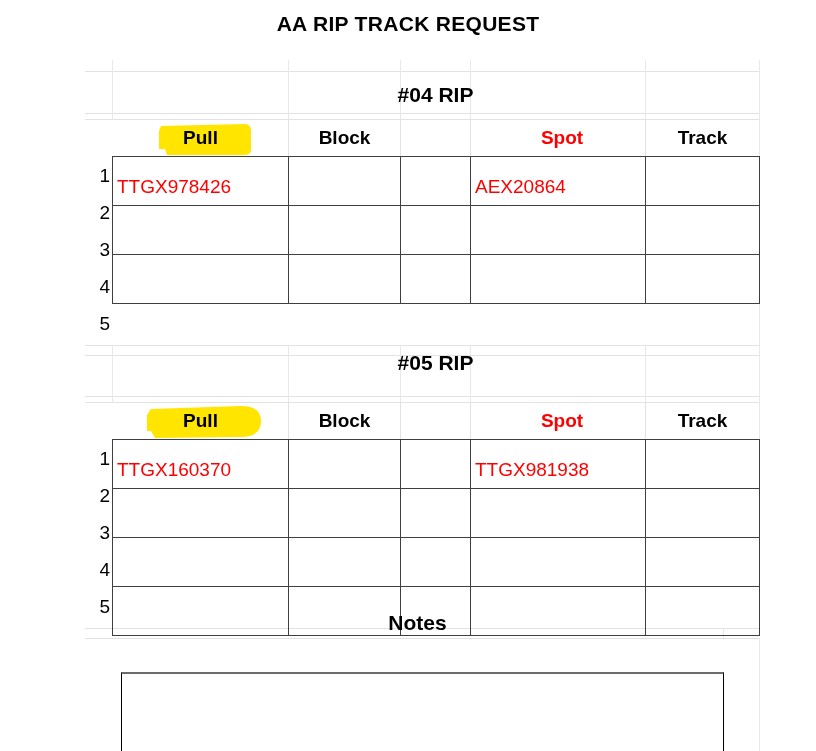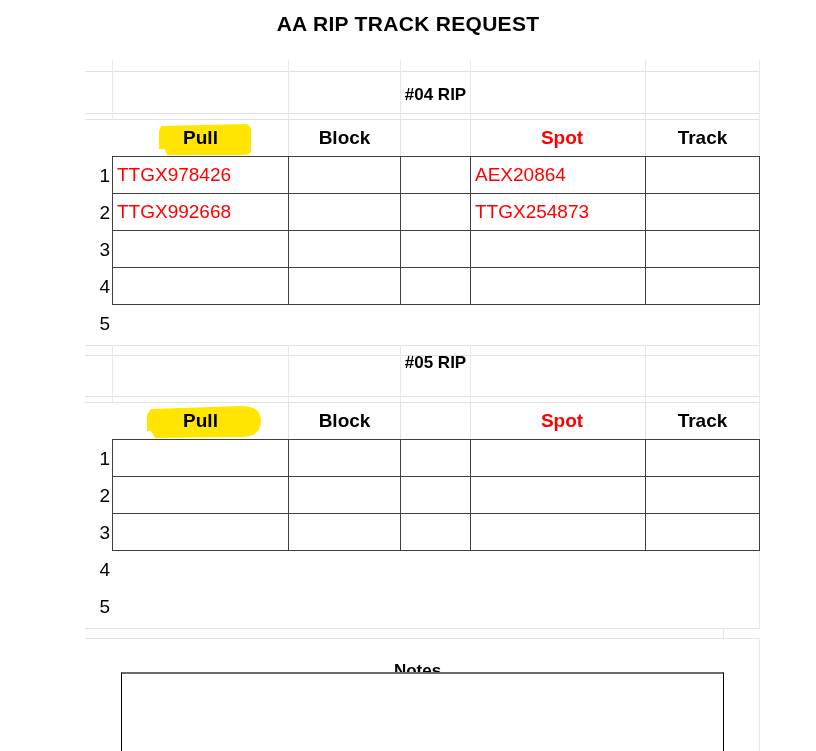--- a/index.html
+++ b/index.html
@@ -39,36 +39,36 @@
   .grid-line-v {
     position: absolute;
     width: 1px;
     background: #e8e8e8;
   }
 
   
   .section-title {
     position: absolute;
     text-align: center;
-    font-size: 17px;
+    font-size: 21px;
     font-weight: bold;
     color: #000000;
     line-height: 30px;
   }
 
   
   .rip-table {
     position: absolute;
     border-collapse: collapse;
     table-layout: fixed;
   }
   .rip-table td {
     border: 1px solid #3f3f3f;
     height: 36px;
-    padding: 0 0 0 4px;
+    padding: 12px 0 0 4px;
     font-size: 19px;
     color: #ff0000;
     vertical-align: middle;
     white-space: nowrap;
     overflow: hidden;
   }
   .rip-table tr.header-row td {
     border: none;
     border-bottom: 1px solid #3f3f3f;
     height: 37px;
@@ -204,27 +204,20 @@
     </tr>
 
     <tr>
       <td>TTGX978426</td>
       <td></td>
       <td></td>
       <td>AEX20864</td>
       <td></td>
     </tr>
     <tr>
-      <td>TTGX992668</td>
-      <td></td>
-      <td></td>
-      <td>TTGX254873</td>
-      <td></td>
-    </tr>
-    <tr>
       <td></td>
       <td></td>
       <td></td>
       <td></td>
       <td></td>
     </tr>
     <tr>
       <td></td>
       <td></td>
       <td></td>
@@ -272,20 +265,27 @@
       <td class="th-spot">
         <span>Spot</span>
         <span class="hdr-vline"></span>
       </td>
       <td>
         <span>Track</span>
       </td>
     </tr>
 
     <tr>
+      <td>TTGX160370</td>
+      <td></td>
+      <td></td>
+      <td>TTGX981938</td>
+      <td></td>
+    </tr>
+    <tr>
       <td></td>
       <td></td>
       <td></td>
       <td></td>
       <td></td>
     </tr>
     <tr>
       <td></td>
       <td></td>
       <td></td>
@@ -295,15 +295,15 @@
     <tr>
       <td></td>
       <td></td>
       <td></td>
       <td></td>
       <td></td>
     </tr>
   </tbody>
 </table>
 
-<div class="section-title" style="left:112px; top:656px; width:611px;">Notes</div>
+<div class="section-title" style="left:112px; top:608px; width:611px;">Notes</div>
 
 <div class="notes-box" style="left:121px; top:672px; width:601px; height:85px;"></div>
 
 </body></html>

